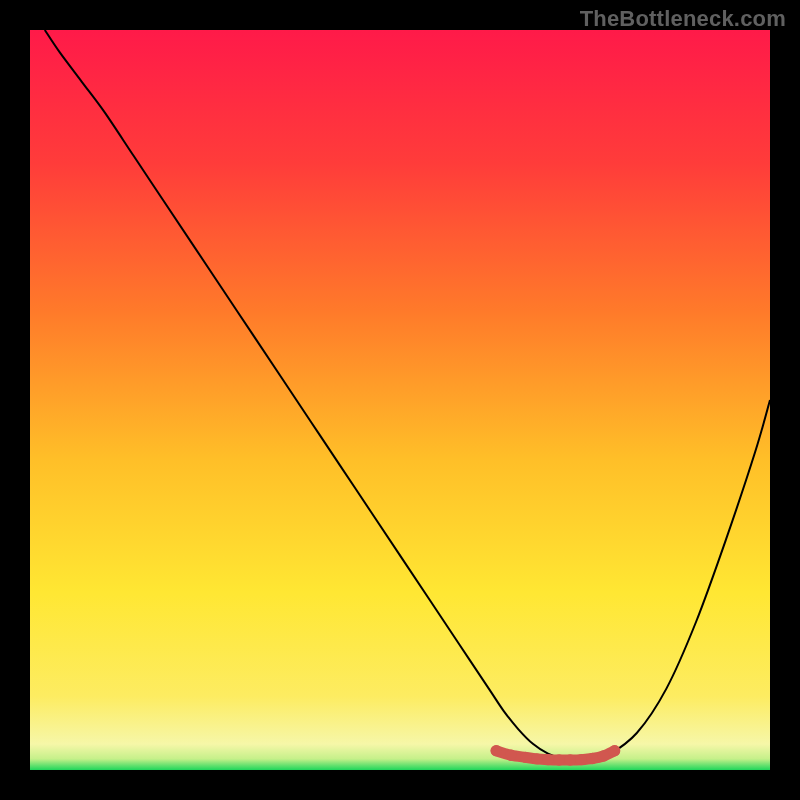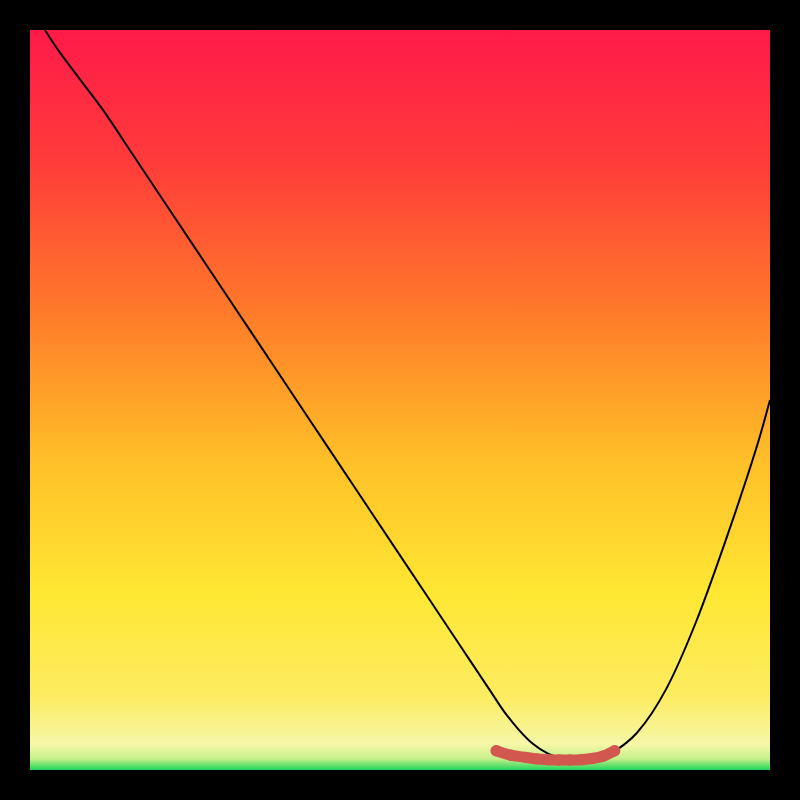--- a/index.html
+++ b/index.html
@@ -22,20 +22,21 @@
     width: 740px;
     height: 740px;
     overflow: hidden;
   }
   svg { display: block; }
 </style>
 </head>
 <body>
 <div class="stage">
 
+  <div class="watermark">TheBottleneck.com</div>
 
   <div class="plot">
     <svg id="chart-svg" width="740" height="740" viewBox="0 0 740 740">
         <defs>
           <linearGradient id="bg-grad" x1="0" y1="0" x2="0" y2="1">
             <stop offset="0%" stop-color="#ff1a49"></stop>
             <stop offset="18%" stop-color="#ff3c3a"></stop>
             <stop offset="38%" stop-color="#ff7a2a"></stop>
             <stop offset="57.99999999999999%" stop-color="#ffbf28"></stop>
             <stop offset="76%" stop-color="#ffe733"></stop>

